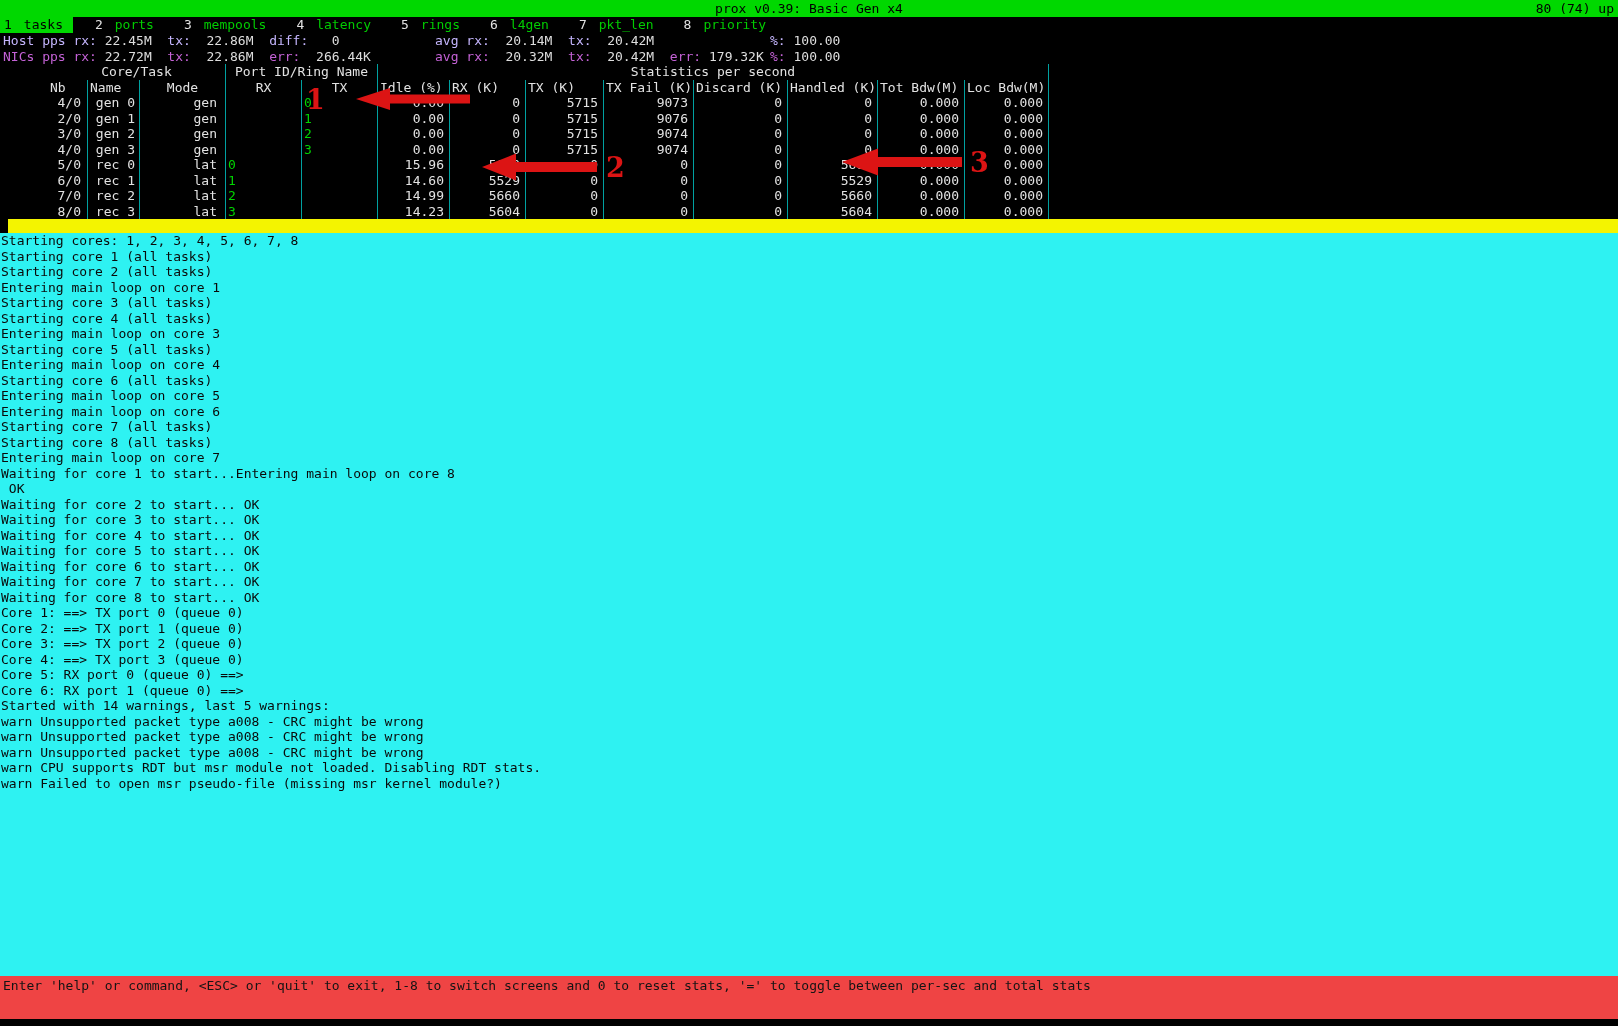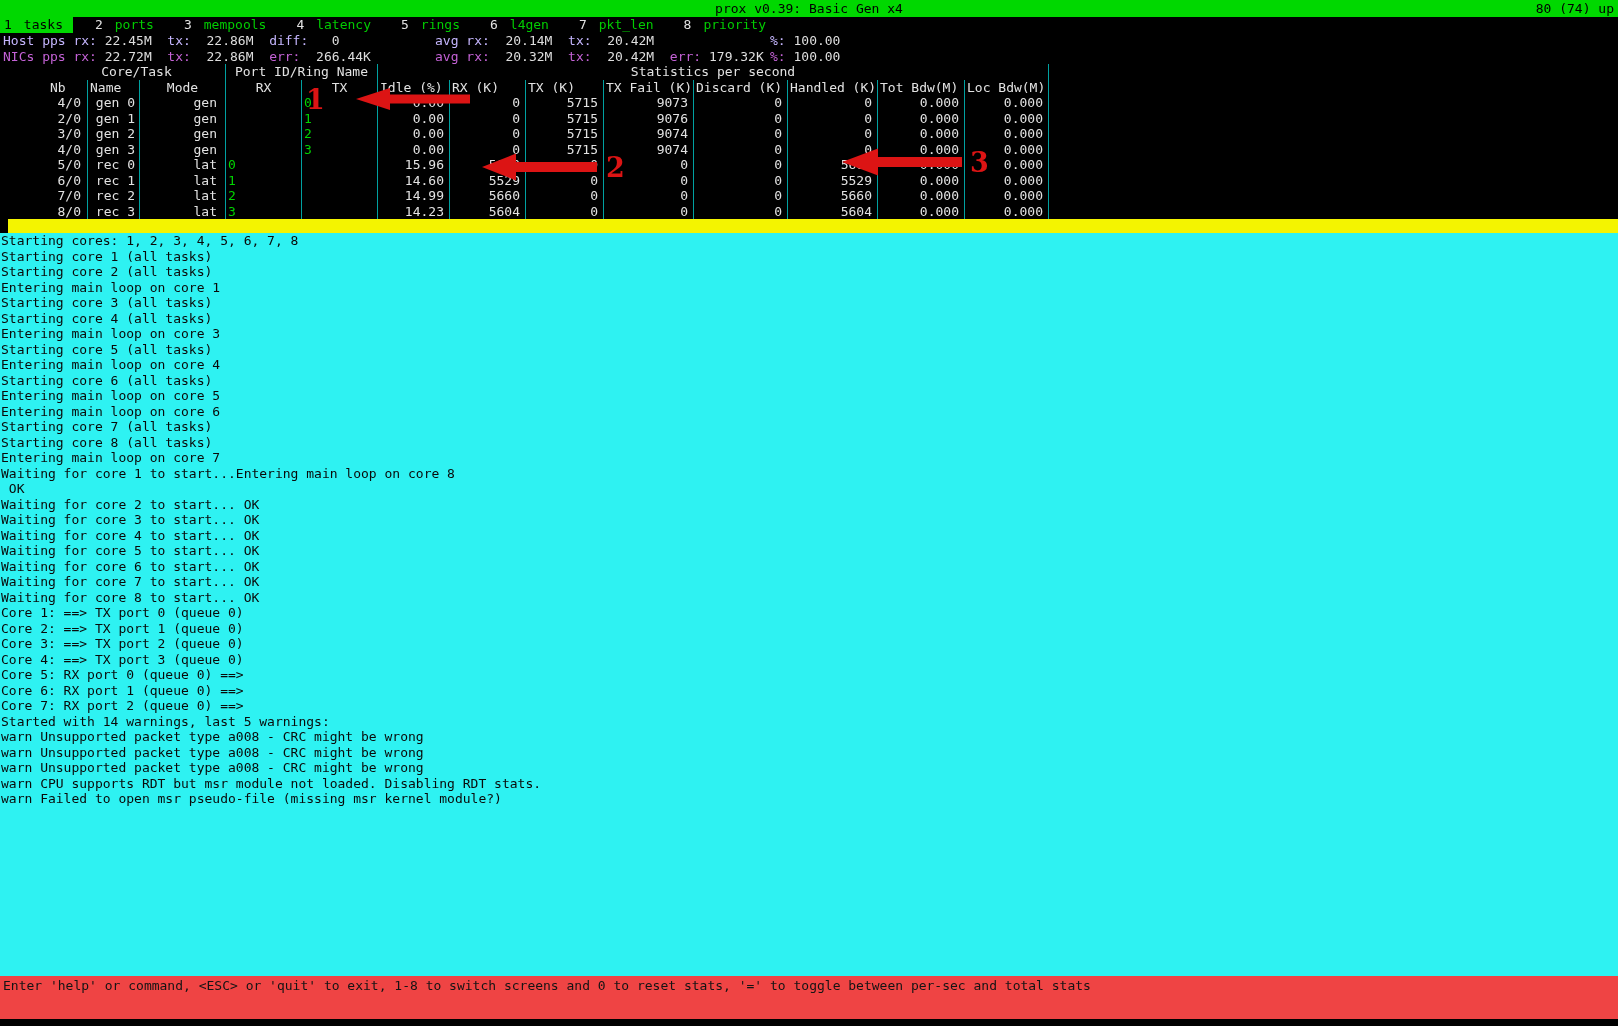--- a/index.html
+++ b/index.html
@@ -258,21 +258,20 @@
       <div class="logline">Waiting for core 5 to start... OK</div>
       <div class="logline">Waiting for core 6 to start... OK</div>
       <div class="logline">Waiting for core 7 to start... OK</div>
       <div class="logline">Waiting for core 8 to start... OK</div>
       <div class="logline">Core 1: ==&gt; TX port 0 (queue 0)</div>
       <div class="logline">Core 2: ==&gt; TX port 1 (queue 0)</div>
       <div class="logline">Core 3: ==&gt; TX port 2 (queue 0)</div>
       <div class="logline">Core 4: ==&gt; TX port 3 (queue 0)</div>
       <div class="logline">Core 5: RX port 0 (queue 0) ==&gt;</div>
       <div class="logline">Core 6: RX port 1 (queue 0) ==&gt;</div>
-      <div class="logline">Core 7: RX port 2 (queue 0) ==&gt;</div>
       <div class="logline">Started with 14 warnings, last 5 warnings:</div>
       <div class="logline">warn Unsupported packet type a008 - CRC might be wrong</div>
       <div class="logline">warn Unsupported packet type a008 - CRC might be wrong</div>
       <div class="logline">warn Unsupported packet type a008 - CRC might be wrong</div>
       <div class="logline">warn CPU supports RDT but msr module not loaded. Disabling RDT stats.</div>
       <div class="logline">warn Failed to open msr pseudo-file (missing msr kernel module?)</div>
     </div>
 
   <div class="statusbar">
     <span>Enter 'help' or command, &lt;ESC&gt; or 'quit' to exit, 1-8 to switch screens and 0 to reset stats, '=' to toggle between per-sec and total stats</span>

